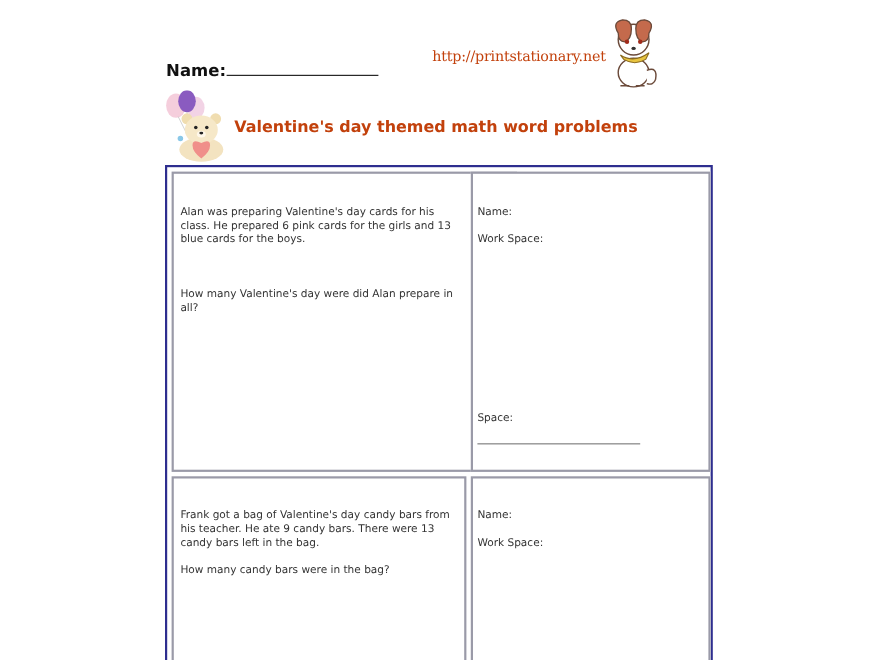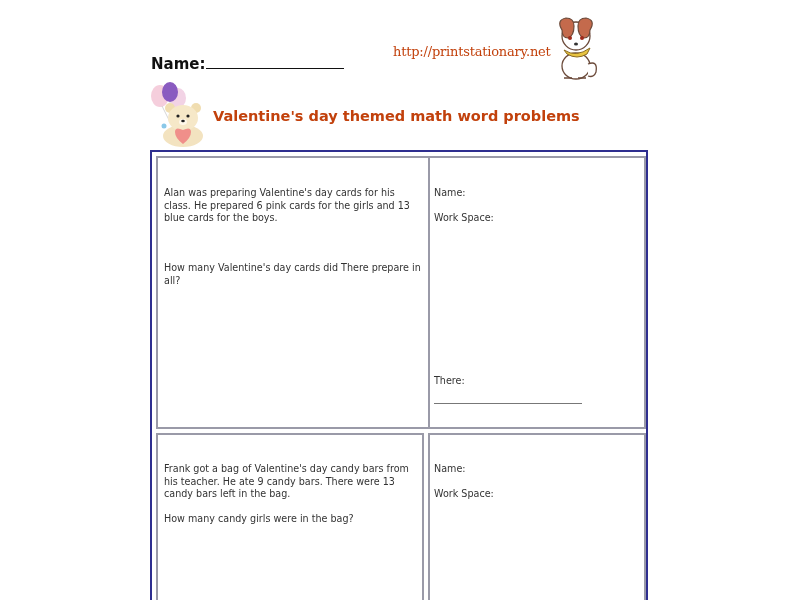--- a/index.html
+++ b/index.html
@@ -80,33 +80,33 @@
   <path d="M27 50 q0 -6 8 -2 q8 -4 8 2 q0 6 -8 12 q-8 -6 -8 -12z" fill="#f08f8a"></path>
   <circle cx="16" cy="44" r="2.5" fill="#8ac8e8"></circle>
 </svg>
 
 <div class="title">Valentine's day themed math word problems</div>
 
 <div class="sheet">
 
   <div class="cell c-q1">
     <p class="q-text" style="top:29px">Alan was preparing Valentine's day cards for his class. He prepared 6 pink cards for the girls and 13 blue cards for the boys.</p>
-    <p class="q-text" style="top:104px">How many Valentine's day cards did There prepare in all?</p>
+    <p class="q-text" style="top:104px">How many Valentine's day were did Alan prepare in all?</p>
   </div>
 
   <div class="cell c-a1">
     <span class="lbl" style="top:29px">Name:</span>
     <span class="lbl" style="top:54px">Work Space:</span>
-    <span class="lbl" style="top:217px">There:</span>
+    <span class="lbl" style="top:217px">Space:</span>
     <span class="ans-line" style="top:245px"></span>
   </div>
 
   <div class="cell c-q2">
     <p class="q-text" style="top:28px">Frank got a bag of Valentine's day candy bars from his teacher. He ate 9 candy bars. There were 13 candy bars left in the bag.</p>
-    <p class="q-text" style="top:78px">How many candy girls were in the bag?</p>
+    <p class="q-text" style="top:78px">How many candy bars were in the bag?</p>
   </div>
 
   <div class="cell c-a2">
     <span class="lbl" style="top:28px">Name:</span>
     <span class="lbl" style="top:53px">Work Space:</span>
   </div>
 
 </div>
 
 </body></html>

